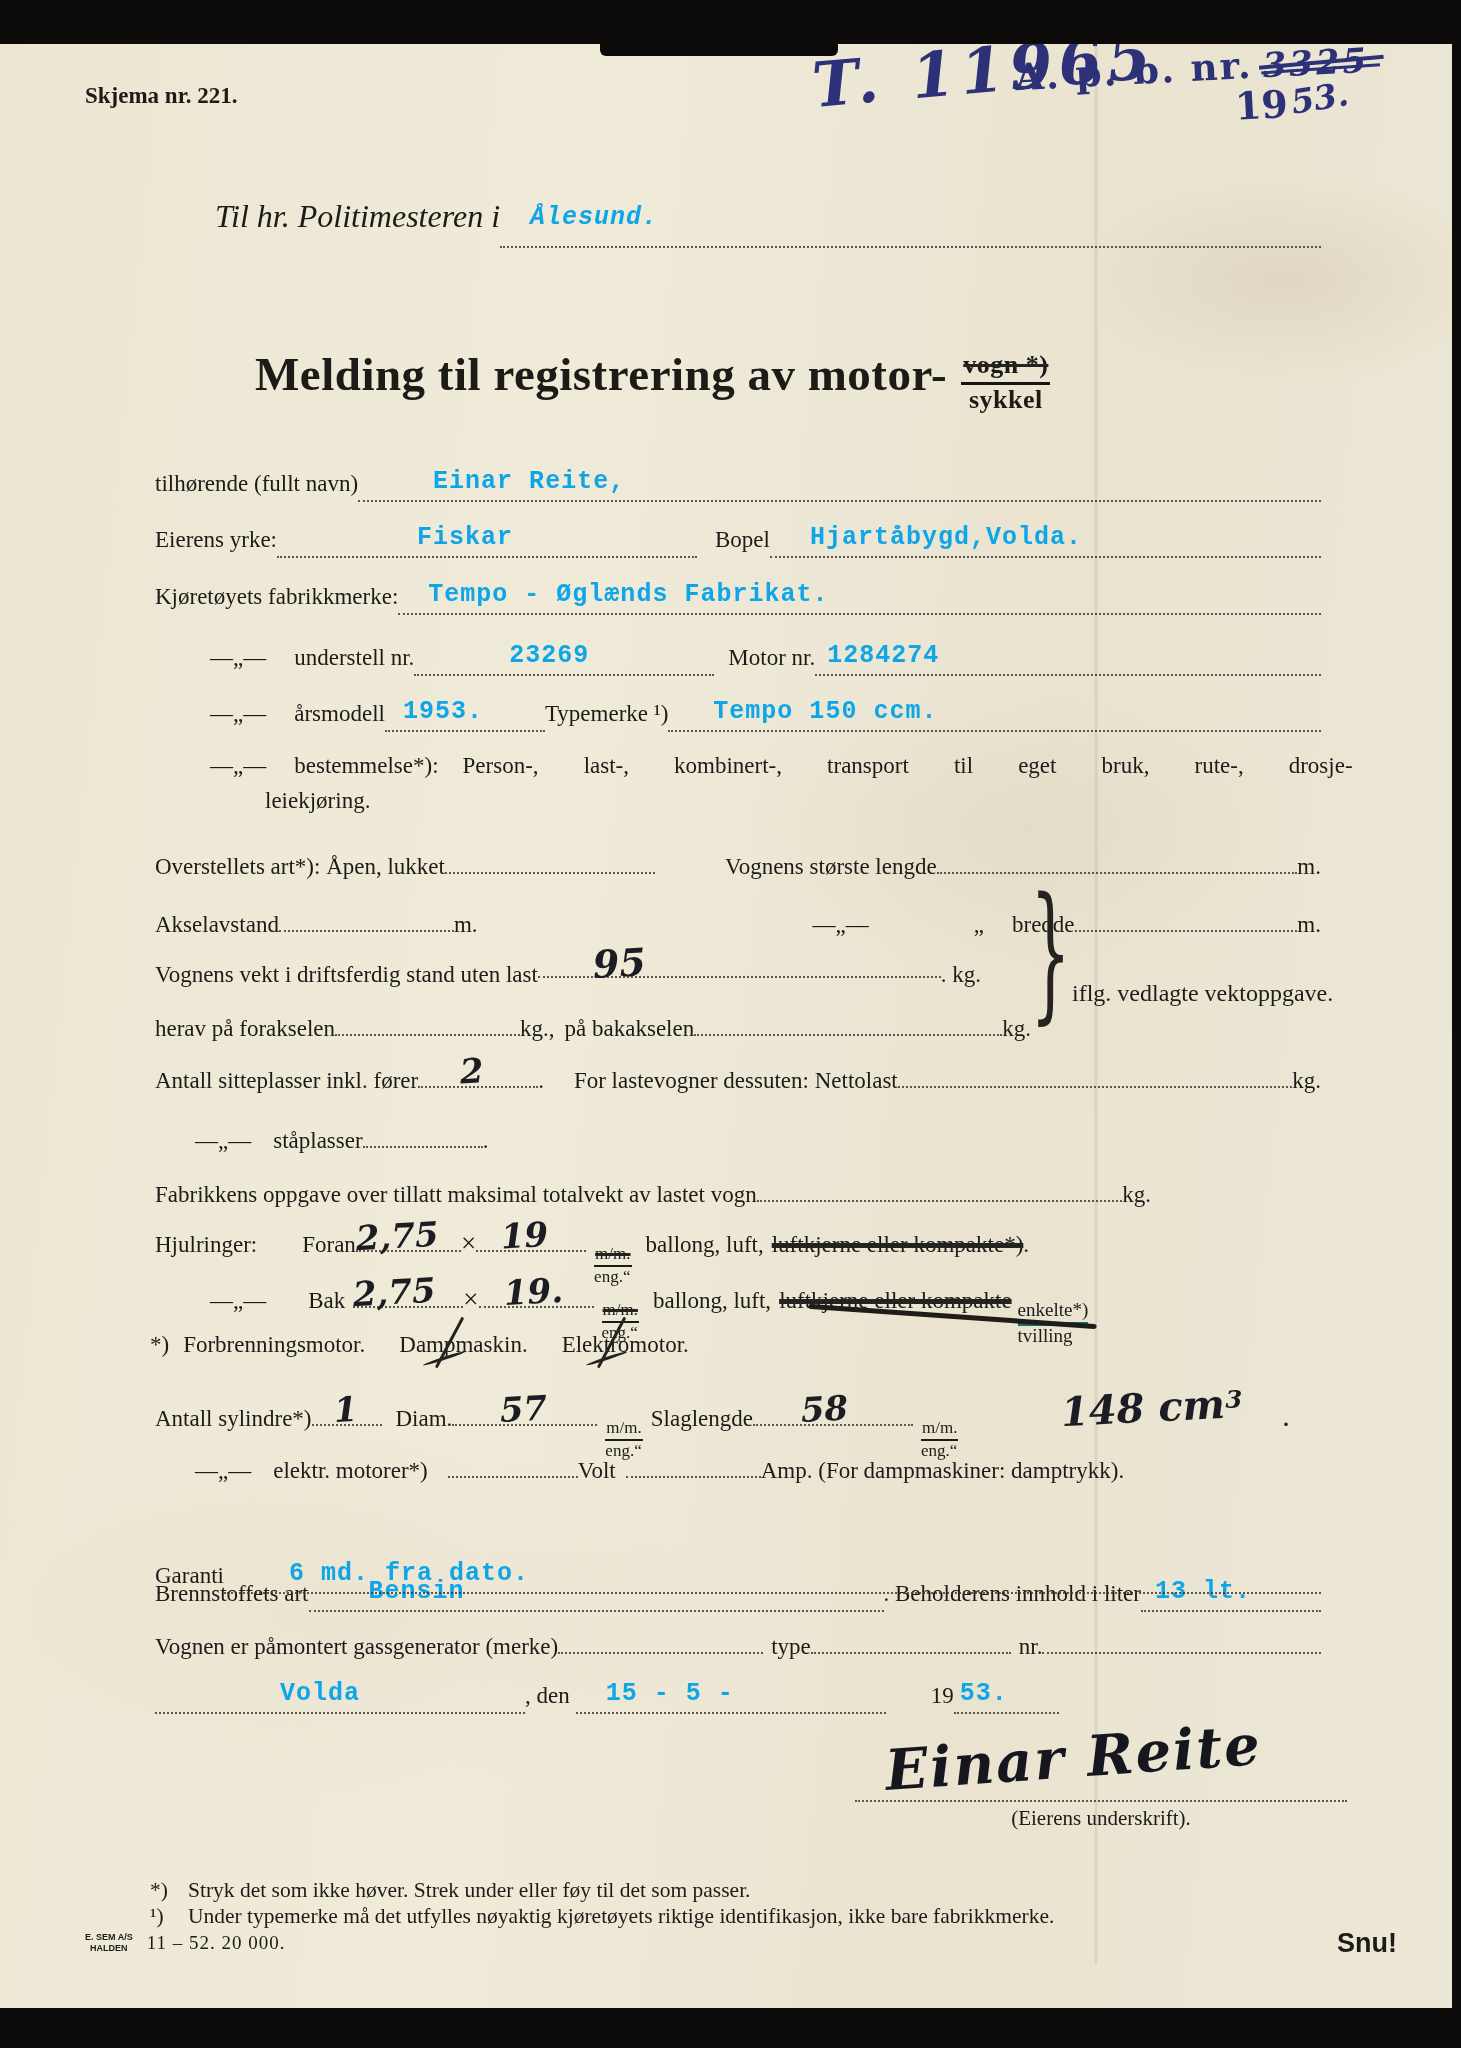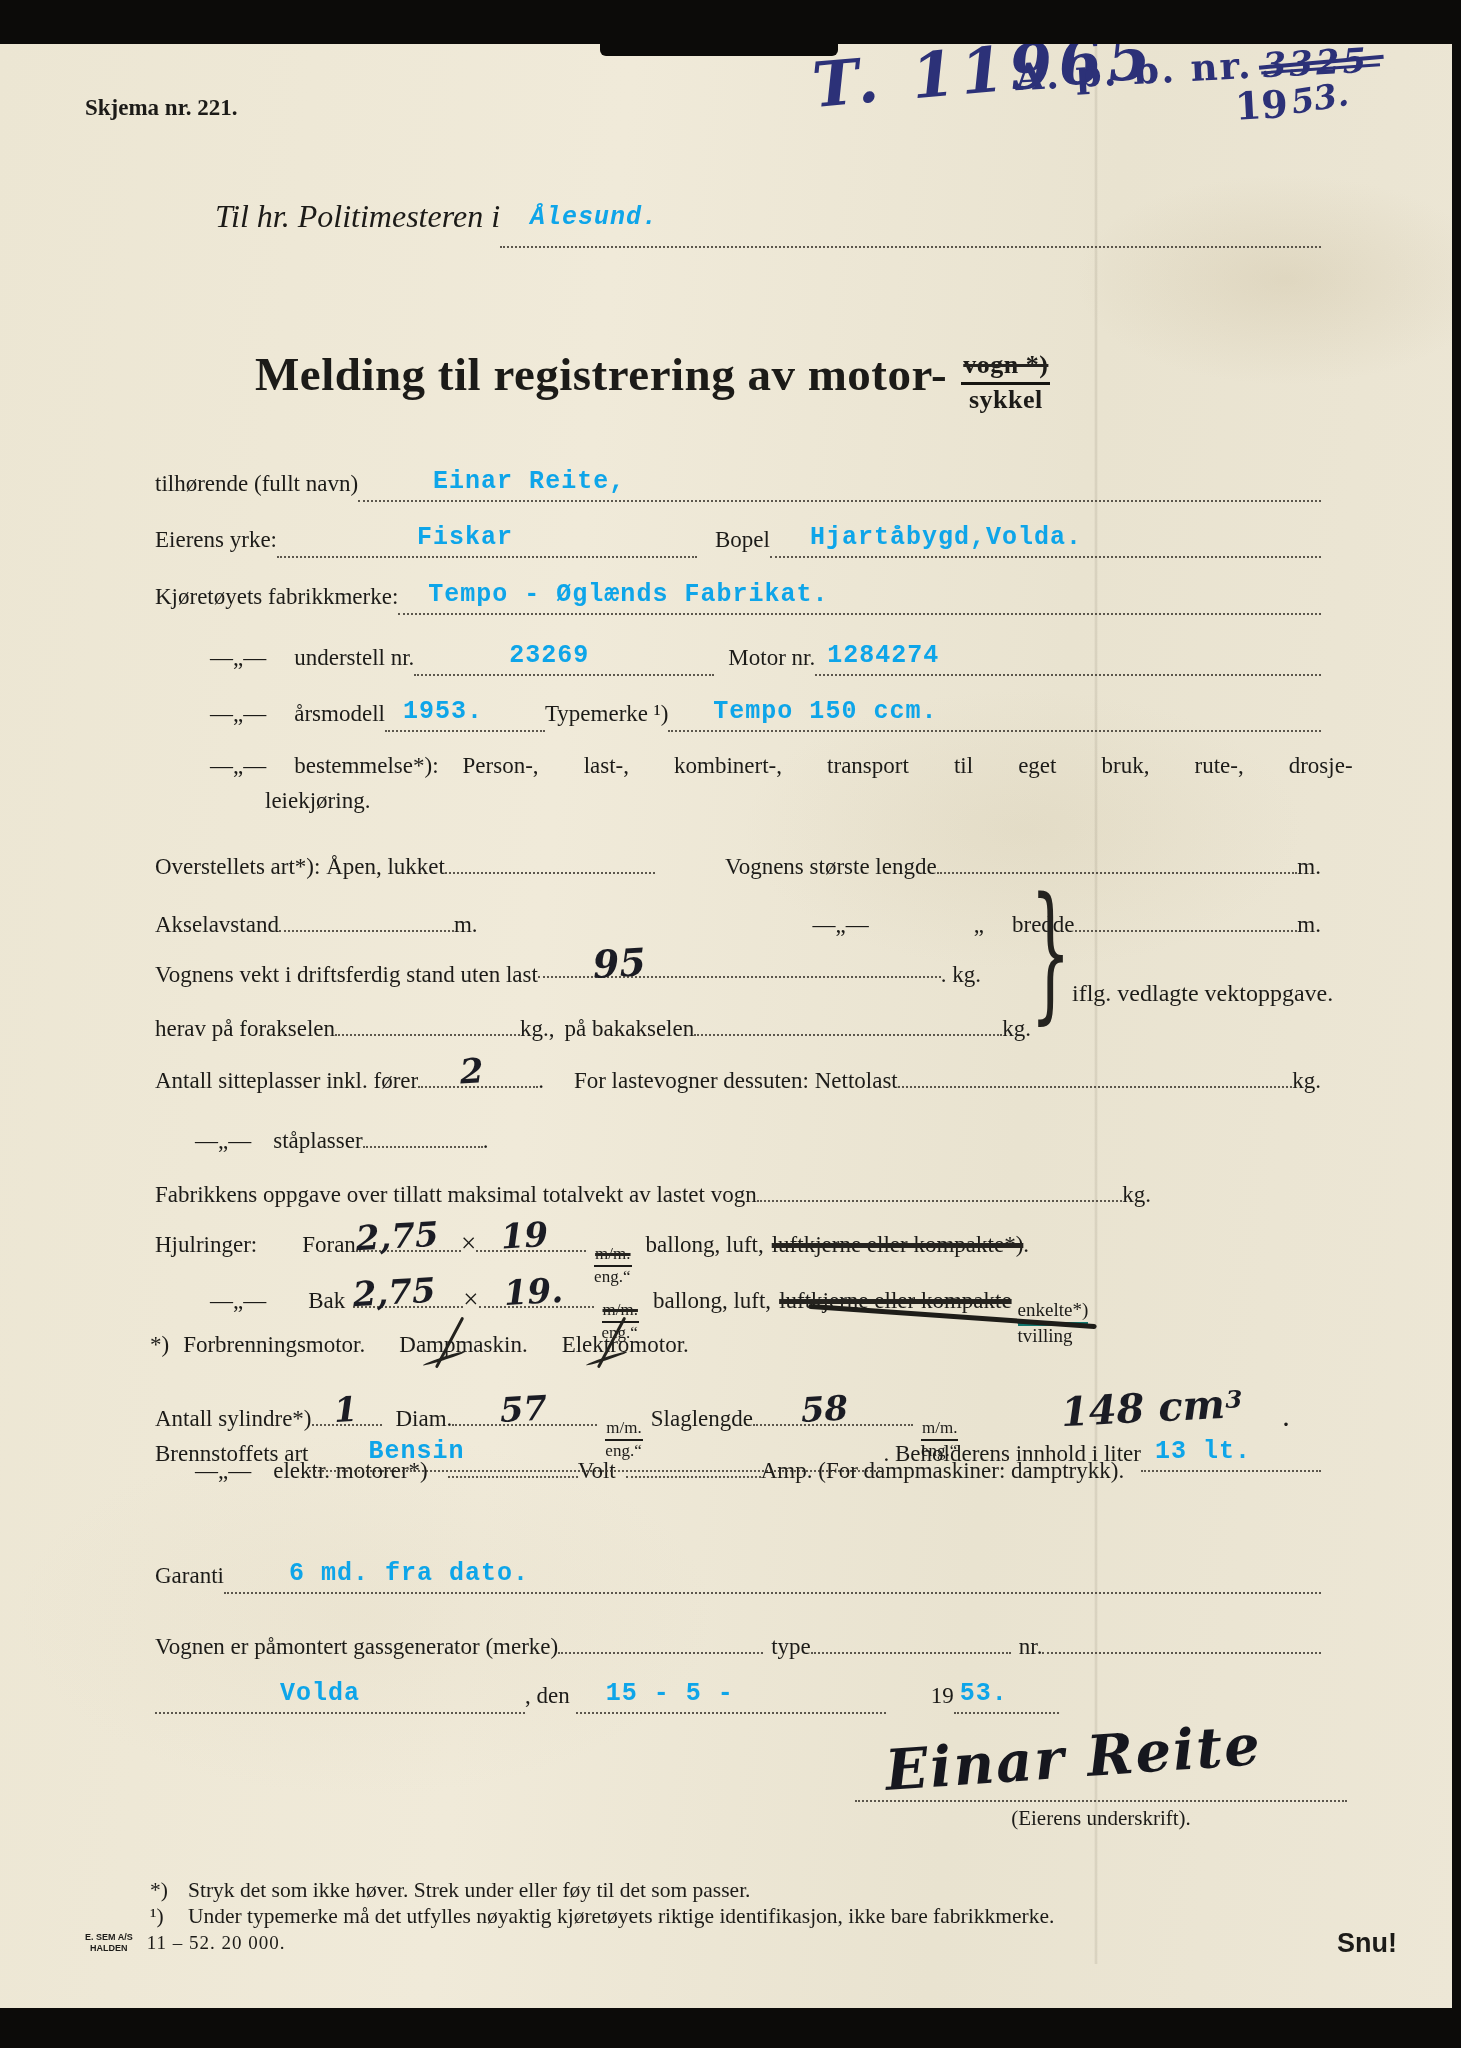--- a/index.html
+++ b/index.html
@@ -73,21 +73,21 @@
   .stamp-line1{display:flex;align-items:baseline;font-family:"DejaVu Serif",serif;
      font-weight:700;font-size:37px;letter-spacing:2px;}
   .stamp-num{font-family:"DejaVu Serif",serif;font-style:italic;font-weight:700;
      font-size:34px;margin-left:10px;letter-spacing:3px;}
   .stamp-line2{display:flex;align-items:baseline;margin-left:218px;margin-top:-4px;
      font-family:"DejaVu Serif",serif;font-weight:700;font-size:38px;}
   .stamp-year-hand{font-style:italic;font-size:33px;margin-left:4px;transform:rotate(-6deg) translateY(-6px);}
   .regmark{position:absolute;left:812px;top:34px;font-family:"DejaVu Serif",serif;
      font-style:italic;font-weight:700;font-size:62px;color:#2c3178;
      transform:rotate(-5deg);letter-spacing:6px;}
-  .skjema{position:absolute;left:85px;top:95px;font-size:23px;font-weight:700;}
+  .skjema{position:absolute;left:85px;top:83px;font-size:23px;font-weight:700;}
   .addressee{position:absolute;left:215px;top:198px;right:140px;display:flex;
      align-items:baseline;font-size:32px;font-style:italic;}
   .footnote{position:absolute;left:150px;right:130px;font-size:21.5px;display:flex;}
   .footnote .star{width:38px;flex:0 0 auto;}
   .printer{position:absolute;left:85px;top:1932px;display:flex;align-items:center;}
   .printer-stack{display:flex;flex-direction:column;font-size:9px;font-weight:700;
      line-height:1.2;text-align:center;font-family:"Liberation Sans",sans-serif;}
   .printer-num{font-size:19px;margin-left:14px;letter-spacing:1px;}
   .snu{position:absolute;right:64px;top:1928px;font-size:27px;font-weight:700;
      font-family:"Liberation Sans",sans-serif;}
@@ -322,21 +322,21 @@
 
 <div class="row" style="top:1446px;left:195px;">
   <span class="lbl">—„—</span>
   <span class="lbl" style="margin-left:22px;">elektr. motorer*)</span>
   <span class="u" style="width:130px;margin-left:20px;"></span>
   <span class="lbl">Volt</span>
   <span class="u" style="width:135px;margin-left:10px;"></span>
   <span class="lbl">Amp.   (For dampmaskiner:   damptrykk).</span>
 </div>
 
-<div class="row" style="top:1440px;">
+<div class="row" style="top:1580px;">
   <span class="lbl">Brennstoffets art</span>
   <span class="u" style="width:575px;">
     <span class="typed" style="padding-left:60px;">Bensin</span>
   </span>
   <span class="lbl">.  Beholderens innhold i liter</span>
   <span class="u fill">
     <span class="typed" style="padding-left:14px;">13 lt.</span>
   </span>
 </div>
 

